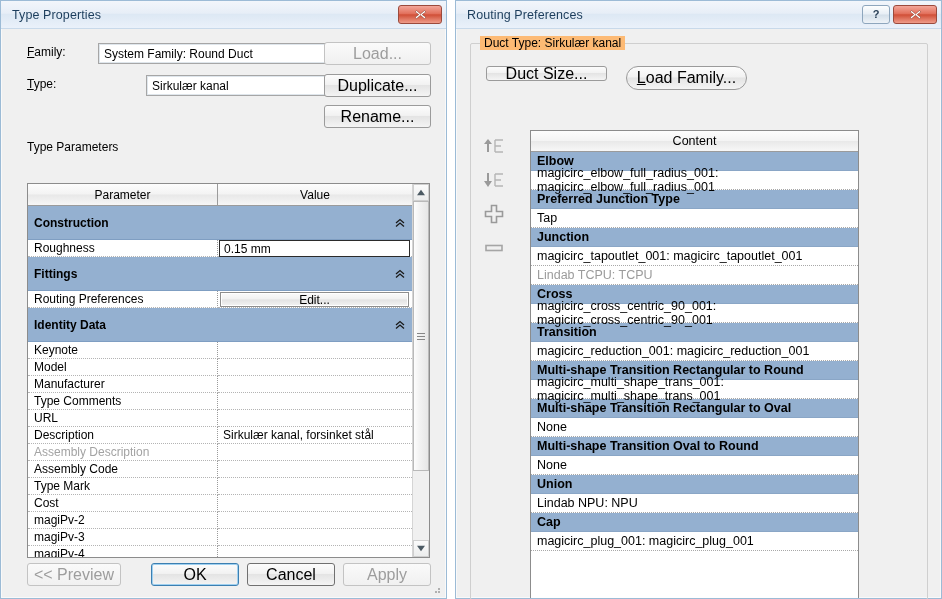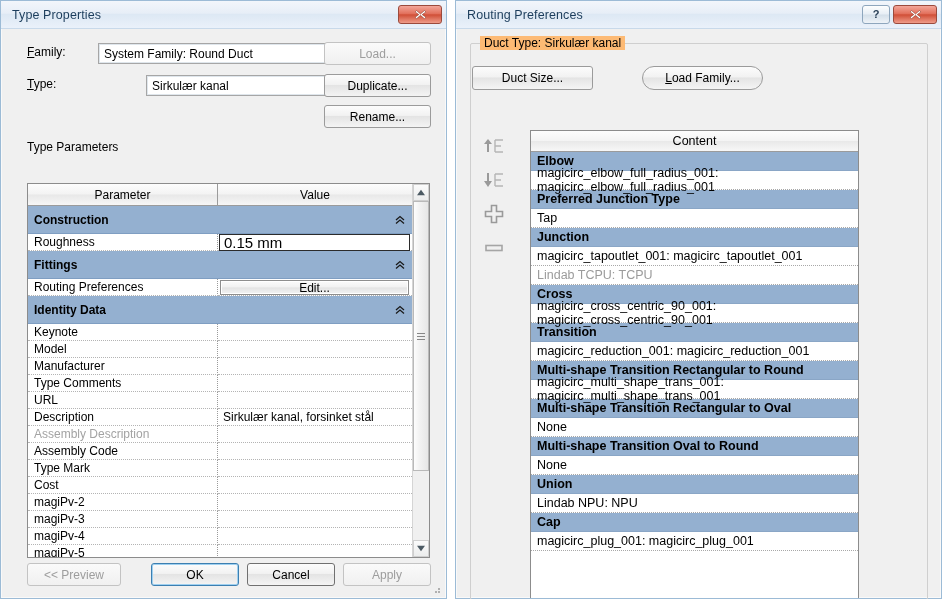--- a/index.html
+++ b/index.html
@@ -84,21 +84,21 @@
     border-left: 4px solid transparent;
     border-right: 4px solid transparent;
     border-top: 4px solid #39464f;
   }
 
   .btn {
     height: 23px;
     border: 1px solid #9b9b9b;
     border-radius: 3px;
     background: linear-gradient(to bottom,#fcfcfc 0%,#f2f2f2 45%,#e4e4e4 50%,#f4f4f4 100%);
-    font-size: 12px; color: #000;
+    font-size: 16px; color: #000;
     display: flex; align-items: center; justify-content: center;
     font-family: "Liberation Sans", sans-serif;
     cursor: default;
   }
   .btn.disabled { color: #9d9d9d; border-color: #c3c3c3;
     background: linear-gradient(to bottom,#fafafa,#f0f0f0);}
   .btn.default {
     border: 1px solid #3c7fb1;
     box-shadow: 0 0 0 1px #9fd0f0 inset;
   }
@@ -134,39 +134,39 @@
     padding-left: 6px; font-size: 12px;
   }
   .grow .vcell {
     flex: 1; border-bottom: 1px dotted #b4b4b4;
     display: flex; align-items: center;
     padding-left: 5px; font-size: 12px;
     position: relative;
   }
   .grow.section {
     background: #94b0d0;
-    height: 28px;
+    height: 34px;
     font-weight: bold;
     align-items: center;
     border-bottom: 1px solid #7f9ec2;
   }
   .grow.section .pcell,
   .grow.section .vcell {
     border: none; background: transparent; font-weight: bold;
   }
   .grow.section .vcell { justify-content: flex-end; padding-right: 7px;}
   .chev { width: 10px; height: 10px; display:block; }
   .grow .pcell.muted { color: #a3a3a3; }
 
   .cell-input {
     position: absolute; left: 1px; right: 2px; top: 0px; height: 17px;
     background: #ffffff;
     border: 1px solid #2b2b2b;
     display: flex; align-items: center;
-    padding-left: 4px; font-size: 15px;
+    padding-left: 4px; font-size: 12px;
   }
   .cell-btn {
     position: absolute; left: 2px; right: 3px; top: 1px; height: 15px;
     border: 1px solid #8e8e8e;
     background: linear-gradient(to bottom,#fbfbfb 0%,#f1f1f1 47%,#e3e3e3 52%,#f3f3f3 100%);
     display: flex; align-items: center; justify-content: center;
     font-size: 12px;
     box-shadow: 0 0 0 1px #ffffff inset;
   }
 
@@ -457,24 +457,24 @@
           </svg>
         </span>
       </span>
     </div>
 
     <div class="wbody">
       <div class="groupbox">
         <span class="groupbox-title">Duct Type: Sirkulær kanal</span>
       </div>
 
-      <div class="btn" style="position:absolute; left:16px; top:37px; width:121px; height:24px;">
+      <div class="btn" style="position:absolute; left:30px; top:37px; width:121px; height:15px;">
         <span>Duct Size...</span>
       </div>
-      <div class="btn" style="position:absolute; left:186px; top:37px; width:121px; height:24px;border-radius:12px;">
+      <div class="btn" style="position:absolute; left:170px; top:37px; width:121px; height:24px;border-radius:12px;">
         <span><span class="underline-accel">L</span>oad Family...</span>
       </div>
 
       <div class="sidetools">
         <div class="sidetool">
           <svg width="22" height="16" viewBox="0 0 22 16" aria-hidden="true">
             <path d="M5 14 L5 3" stroke="#9a9a9a" stroke-width="2" fill="none"></path>
             <path d="M5 1 L9 6 L1 6 Z" fill="#9a9a9a"></path>
             <path d="M12 2 L20 2 M12 2 L12 14 M12 8 L18 8 M12 14 L20 14" stroke="#b5b5b5" stroke-width="1.4" fill="none"></path>
           </svg>

